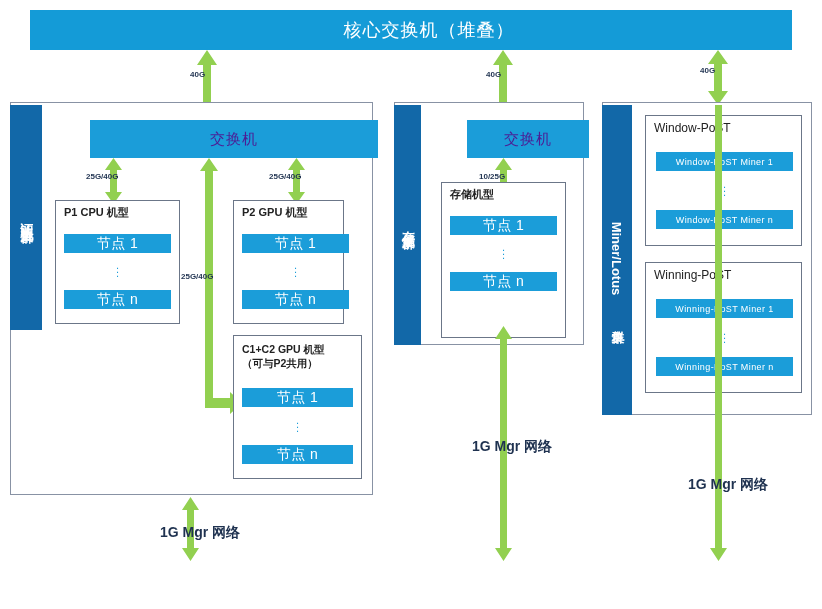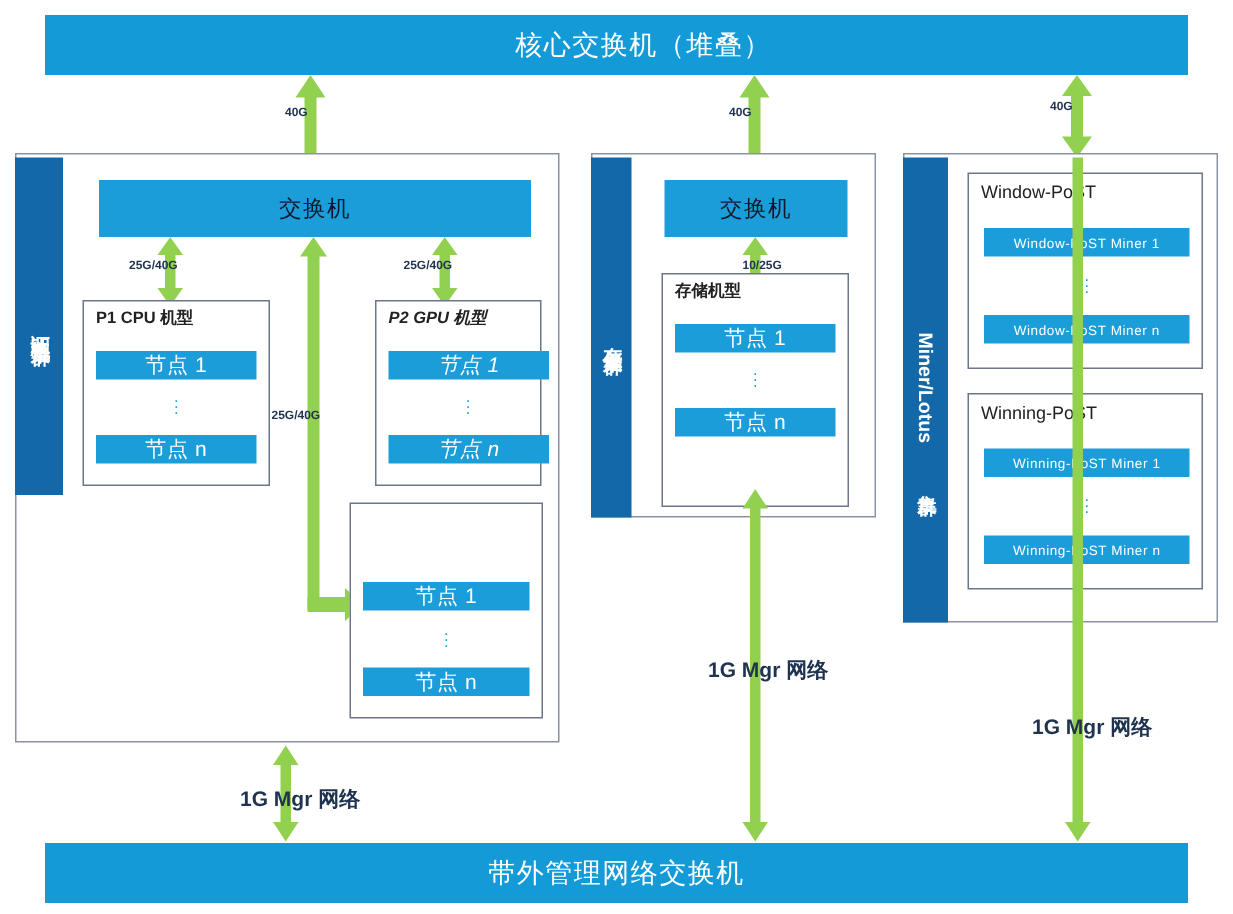--- a/index.html
+++ b/index.html
@@ -16,22 +16,22 @@
   .frame{border:1px solid #8892a4;background:#fff;}
 
   
   .vtab{background:#1268a8;color:#fff;display:flex;align-items:center;justify-content:center;}
   .vtab-cjk{writing-mode:vertical-rl;text-orientation:upright;font-size:13px;line-height:1.45;
             letter-spacing:2px;font-weight:bold;}
   .vtab-rot{transform:rotate(90deg);transform-origin:center;white-space:nowrap;font-size:13px;font-weight:bold;}
   .vtab-mixed{display:flex;flex-direction:column;align-items:center;justify-content:center;gap:2px;}
 
   
-  .swbar{background:#1b9dd9;color:#0f172a;display:flex;align-items:center;justify-content:center;
-         font-size:15px;letter-spacing:1px;}
+  .swbar{background:#1b9dd9;color:#4c1d95;display:flex;align-items:center;justify-content:center;
+         font-size:15px;letter-spacing:1px;margin-left:24px;}
 
   
   .grpbox{border:1px solid #6b7688;background:#fff;}
   .grptitle{position:absolute;left:8px;top:5px;font-size:11px;color:#222;font-weight:bold;line-height:1.25;}
   .grptitle.small{font-size:10.5px;}
 
   
   .chip{background:#1b9dd9;color:#fff;display:flex;align-items:center;justify-content:center;
         font-size:14px;letter-spacing:.4px;}
   .chip.en{font-size:9px;}
@@ -102,32 +102,36 @@
     <div class="grptitle">P1 CPU 机型</div>
     <div class="abs chip" style="left:8px;top:33px;width:107px;height:19px;">节点 1</div>
     <div class="abs vdots" style="left:8px;top:62px;width:107px;">
       <span>.</span>
         <span>.</span>
         <span>.</span>
     </div>
     <div class="abs chip" style="left:8px;top:89px;width:107px;height:19px;">节点 n</div>
   </div>
 
-  <div class="abs grpbox" style="left:250px;top:200px;width:111px;height:124px;font-style:italic;">
+  <div class="abs grpbox" style="left:233px;top:200px;width:111px;height:124px;">
     <div class="grptitle">P2 GPU 机型</div>
     <div class="abs chip" style="left:8px;top:33px;width:107px;height:19px;">节点 1</div>
     <div class="abs vdots" style="left:8px;top:62px;width:107px;">
       <span>.</span>
         <span>.</span>
         <span>.</span>
     </div>
     <div class="abs chip" style="left:8px;top:89px;width:107px;height:19px;">节点 n</div>
   </div>
 
   <div class="abs grpbox" style="left:233px;top:335px;width:129px;height:144px;">
+    <div class="grptitle small" style="top:6px;line-height:1.35;">
+      <span>C1+C2 GPU 机型</span><br>
+      <span>（可与P2共用）</span>
+    </div>
     <div class="abs chip" style="left:8px;top:52px;width:111px;height:19px;">节点 1</div>
     <div class="abs vdots" style="left:8px;top:82px;width:111px;">
       <span>.</span>
         <span>.</span>
         <span>.</span>
     </div>
     <div class="abs chip" style="left:8px;top:109px;width:111px;height:19px;">节点 n</div>
   </div>
 
   <div class="abs frame" style="left:394px;top:102px;width:190px;height:243px;"></div>
@@ -136,21 +140,21 @@
     <span class="vtab-cjk">存储集群</span>
   </div>
 
   <div class="abs swbar" style="left:443px;top:120px;width:122px;height:38px;">
     <span>交换机</span>
   </div>
 
   <svg class="abs" style="left:494px;top:158px;width:20px;height:46px;">
     <polygon points="9.5,0 18,12 13,12 13,34 18,34 9.5,46 1,34 6,34 6,12 1,12" fill="#92d050"></polygon>
   </svg>
-  <div class="abs alabel" style="left:479px;top:172px;margin-left:16px;">10/25G</div>
+  <div class="abs alabel" style="left:479px;top:172px;">10/25G</div>
 
   <div class="abs grpbox" style="left:441px;top:182px;width:125px;height:156px;">
     <div class="grptitle">存储机型</div>
     <div class="abs chip" style="left:8px;top:33px;width:107px;height:19px;">节点 1</div>
     <div class="abs vdots" style="left:8px;top:62px;width:107px;">
       <span>.</span>
         <span>.</span>
         <span>.</span>
     </div>
     <div class="abs chip" style="left:8px;top:89px;width:107px;height:19px;">节点 n</div>
@@ -195,17 +199,14 @@
   <svg class="abs" style="left:494px;top:326px;width:20px;height:235px;">
     <polygon points="9.5,0 18,13 13,13 13,222 18,222 9.5,235 1,222 6,222 6,13 1,13" fill="#92d050"></polygon>
   </svg>
   <div class="abs alabel big" style="left:472px;top:438px;">1G Mgr 网络</div>
 
   <svg class="abs" style="left:709px;top:105px;width:20px;height:456px;">
     <polygon points="6,0 13,0 13,443 18,443 9.5,456 1,443 6,443" fill="#92d050"></polygon>
   </svg>
   <div class="abs alabel big" style="left:688px;top:476px;">1G Mgr 网络</div>
 
-  <div class="abs bigbar" style="left:30px;top:562px;width:762px;height:40px;">
-    <span>带外管理网络交换机</span>
-  </div>
 
 </div>
 
 </body></html>

